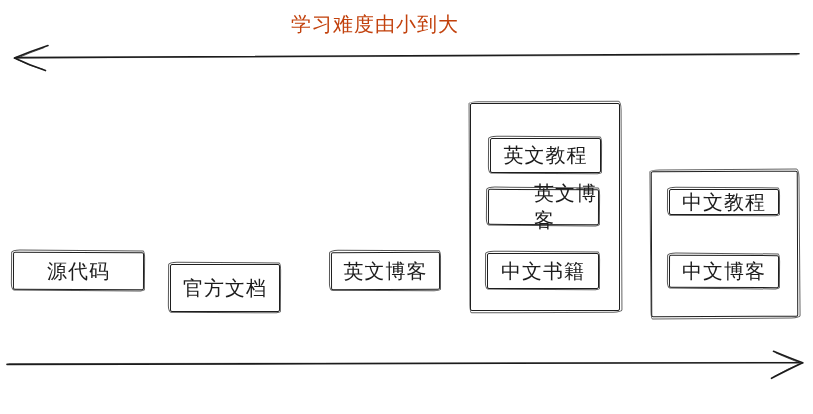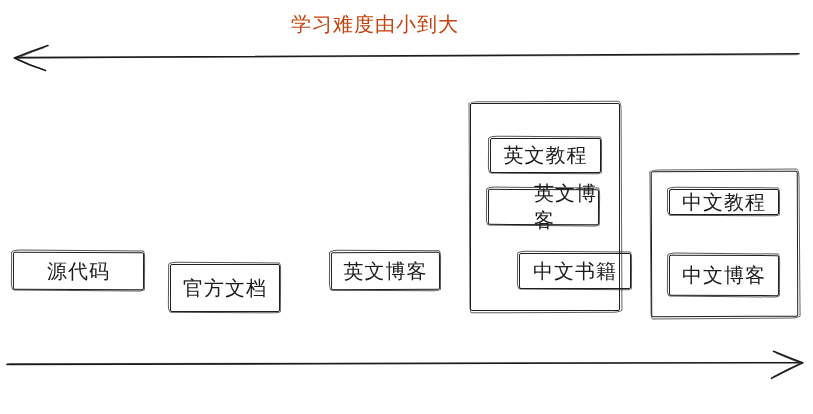--- a/index.html
+++ b/index.html
@@ -72,24 +72,24 @@
   }
   .r1 { transform: rotate(0.15deg); }
   .r2 { transform: rotate(-0.2deg); }
 
   .b-src    { left: 13px;  top: 252px; width: 131px; height: 38px; }
   .b-doc    { left: 170px; top: 252px; width: 110px; height: 48px; margin-top: 12px; }
   .b-enbook { left: 331px; top: 252px; width: 109px; height: 38px; }
   .g-en     { left: 470px; top: 103px; width: 150px; height: 208px; }
   .b-entut  { left: 490px; top: 138px; width: 111px; height: 35px; }
   .b-enblog { left: 488px; top: 189px; width: 111px; height: 36px; padding-left: 45px; }
-  .b-cnbook { left: 487px; top: 253px; width: 112px; height: 36px; margin-left: 32px; }
+  .b-cnbook { left: 487px; top: 253px; width: 112px; height: 36px; }
   .g-cn     { left: 651px; top: 171px; width: 147px; height: 146px; }
   .b-cntut  { left: 669px; top: 189px; width: 110px; height: 26px; }
-  .b-cnblog { left: 669px; top: 255px; width: 110px; height: 41px; }
+  .b-cnblog { left: 669px; top: 255px; width: 110px; height: 33px; }
 </style>
 </head>
 <body>
 
 <div class="canvas">
 
   <div class="axis-label top-label">学习难度由小到大</div>
 
   <svg class="arrows" width="813" height="414" viewBox="0 0 813 414" fill="none" stroke="#1c1c1c" stroke-width="1.6" stroke-linecap="round">
     <g>

